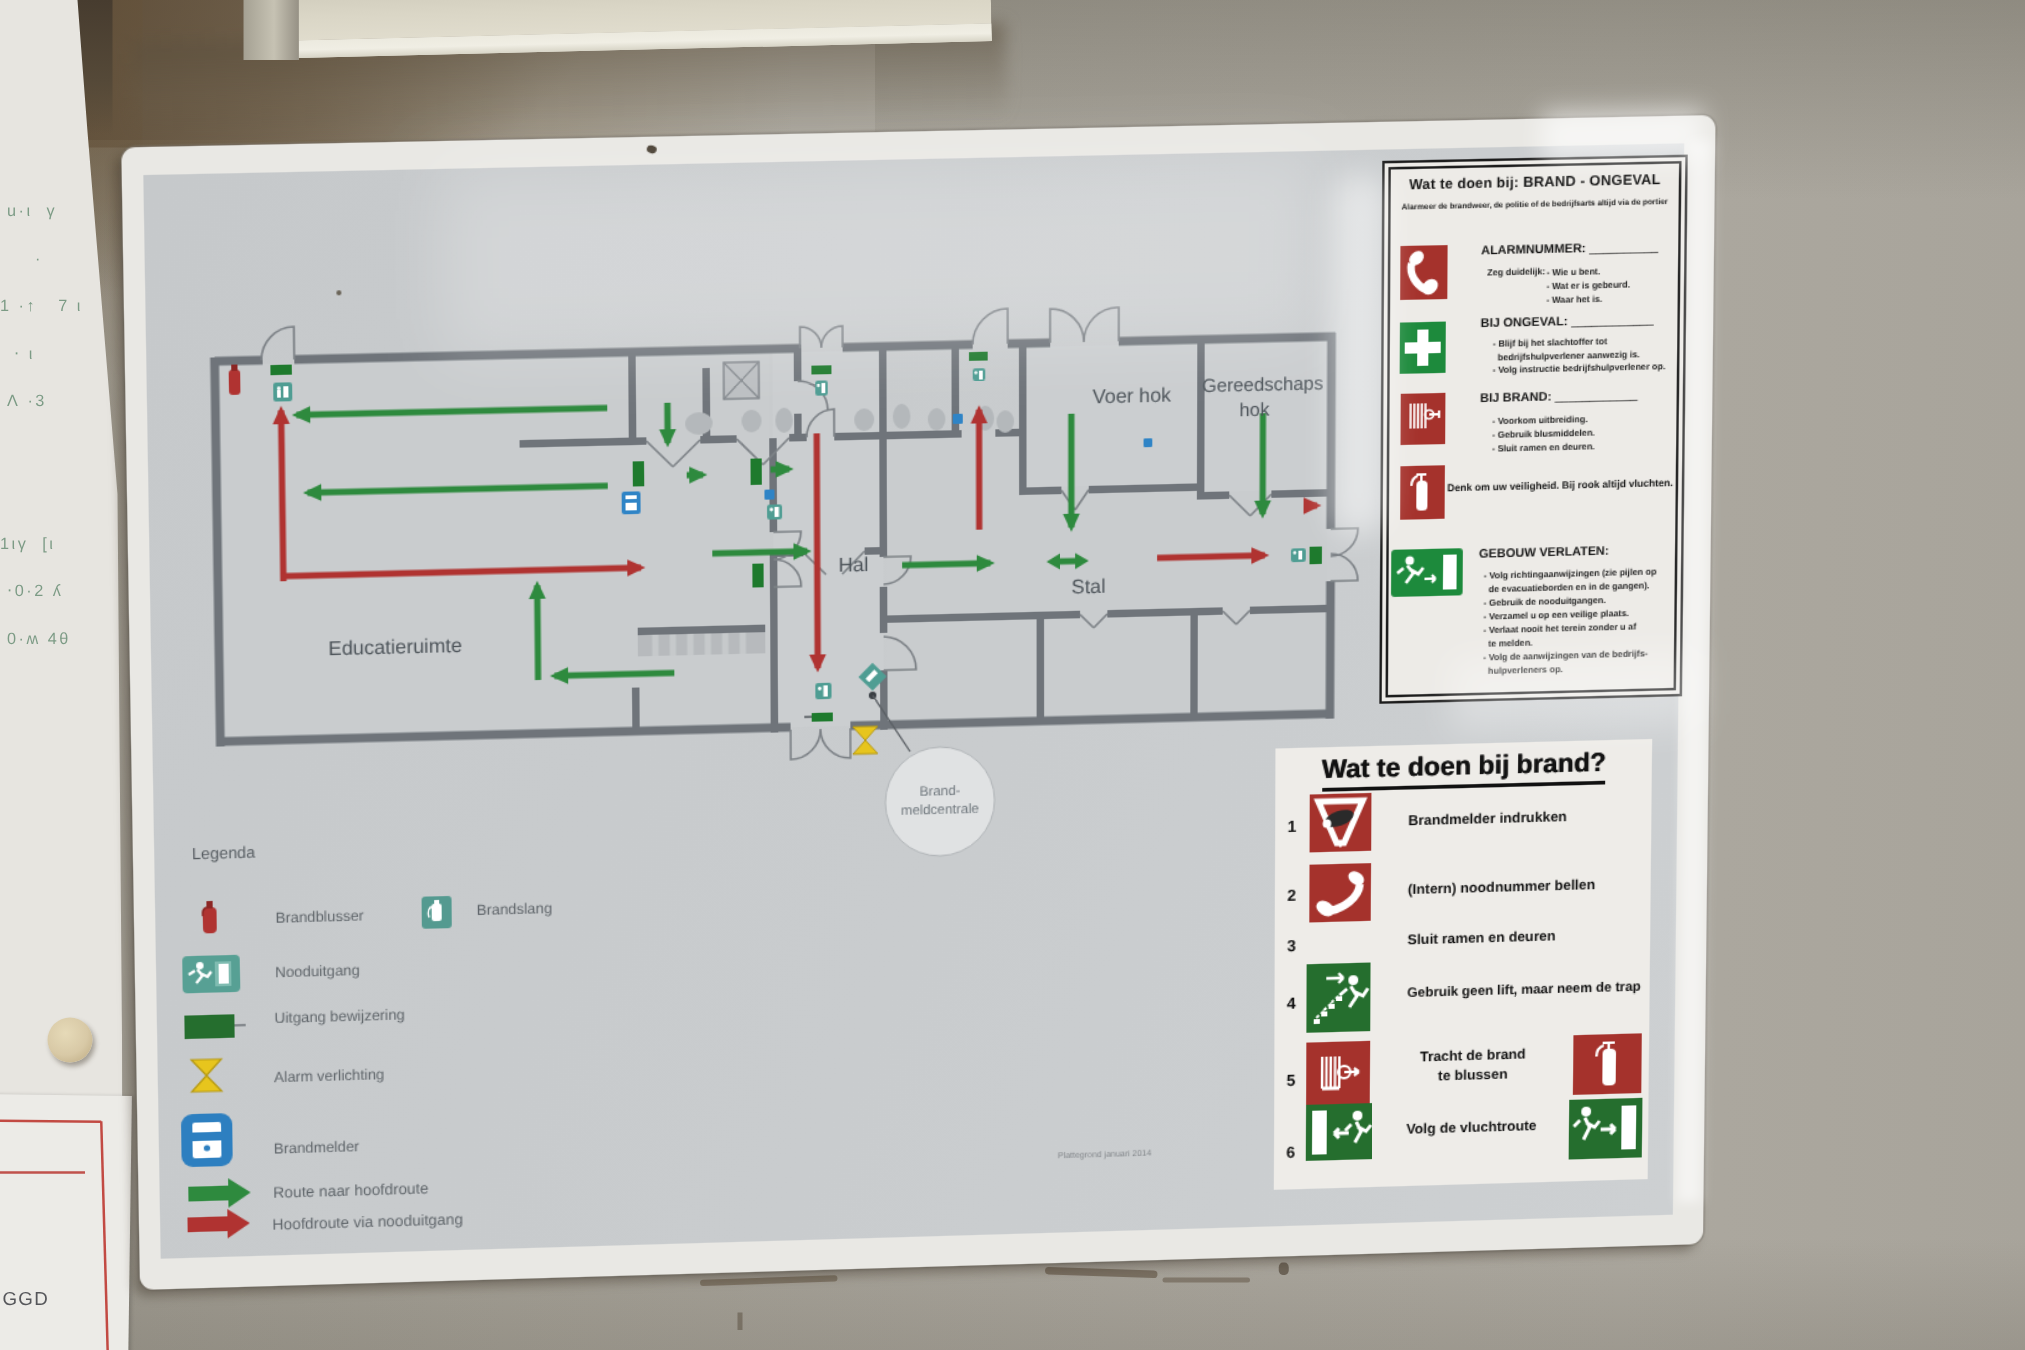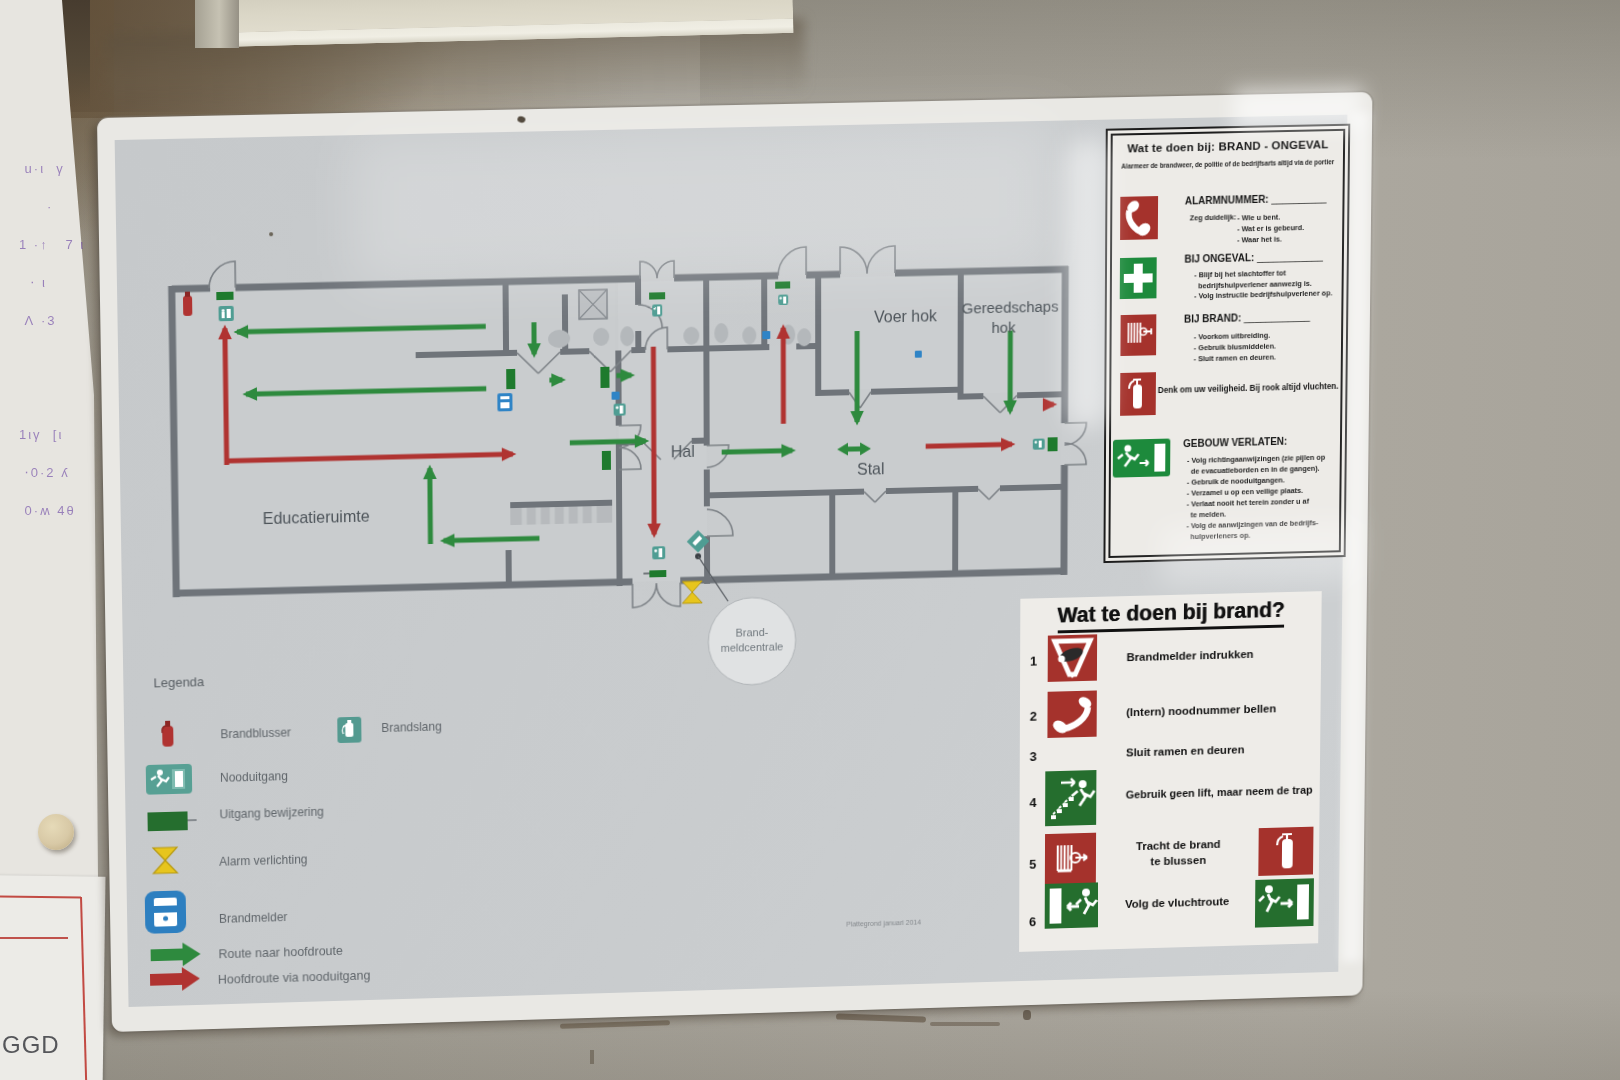--- a/index.html
+++ b/index.html
@@ -44,37 +44,37 @@
   background:linear-gradient(90deg,#a5a193 0%,#c6c2b3 55%,#969185 100%);background-color:#b5b1a3;"></div>
 
 <div class="abs" style="left:0;top:0;width:30px;height:100px;background:#e3e0da;"></div>
 
 <div class="abs" style="left:28px;top:0;width:62px;height:108px;
   background:linear-gradient(180deg,#473c2f 0%,#554938 60%,rgba(90,78,62,0) 100%);"></div>
 
 <div class="abs" style="left:0px;top:0px;width:98px;height:878px;background:#e7e5e0;
   clip-path:polygon(0 0, 62px 0, 70px 12%, 94px 45%, 98px 100%, 0 100%);"></div>
 
-<div class="abs" style="left:19px;top:150px;width:80px;height:420px;opacity:0.5;color:#4c1d95;
+<div class="abs" style="left:0;top:150px;width:80px;height:420px;opacity:0.5;color:#14532d;
   font-size:13px;line-height:38px;letter-spacing:2px;">&nbsp;u·ι&nbsp;&nbsp;γ<br>&nbsp;&nbsp;&nbsp;&nbsp;&nbsp;·&nbsp;&nbsp;<br>1&nbsp;·↑&nbsp;&nbsp;&nbsp;7&nbsp;ι<br>&nbsp;&nbsp;⋅&nbsp;ι&nbsp;&nbsp;<br>&nbsp;Λ&nbsp;·3&nbsp;<br><br>&nbsp;&nbsp;&nbsp;&nbsp;<br>1ιγ&nbsp;&nbsp;[ι&nbsp;<br>&nbsp;⋅0·2&nbsp;ʎ<br>&nbsp;0·ʍ&nbsp;4θ</div>
 
 <div class="abs" style="left:38px;top:814px;width:36px;height:36px;border-radius:50%;
   background:radial-gradient(circle at 40% 35%, #e6dab8 0%, #d8c9a6 55%, #bba87f 100%);
   box-shadow:2px 3px 4px rgba(60,50,35,0.4);"></div>
 
 <div class="abs" style="left:-8px;top:876px;width:112px;height:220px;background:#ecebe7;
   transform:rotate(0.8deg);box-shadow:2px 0 3px rgba(0,0,0,0.15);"></div>
 
 <div class="abs" style="left:0;top:896px;width:81px;height:2px;background:#c24a43;transform:rotate(0.6deg);"></div>
 
 <div class="abs" style="left:80px;top:897px;width:2px;height:184px;background:#c24a43;transform:rotate(-1.6deg);transform-origin:top;"></div>
 
 <div class="abs" style="left:0;top:937px;width:68px;height:2px;background:#c0524c;"></div>
 
-<div class="abs" style="left:2px;top:1031px;color:#55565a;font-size:24px;letter-spacing:1px;">GGD</div>
+<div class="abs" style="left:2px;top:1031px;color:#55565a;font-size:15px;letter-spacing:1px;">GGD</div>
 
 <div class="abs" style="left:560px;top:1022px;width:110px;height:5px;background:rgba(80,65,45,0.45);border-radius:3px;transform:rotate(-2deg);"></div>
 <div class="abs" style="left:836px;top:1015px;width:90px;height:6px;background:rgba(75,60,42,0.5);border-radius:3px;transform:rotate(2deg);"></div>
 <div class="abs" style="left:930px;top:1022px;width:70px;height:4px;background:rgba(75,60,42,0.4);border-radius:3px;"></div>
 <div class="abs" style="left:1023px;top:1010px;width:8px;height:10px;background:rgba(60,48,32,0.55);border-radius:40%;"></div>
 <div class="abs" style="left:590px;top:1050px;width:4px;height:14px;background:rgba(70,58,40,0.4);"></div>
 
 <div id="poster" class="abs" style="left:0;top:0;width:1270px;height:915px;
   transform:matrix3d(1.017987, -0.019530, 0, 0.000010, 0.018854, 1.021582, 0, 0.000022, 0, 0, 1, 0, 97, 118, 0, 1);
   transform-origin:0 0;background:#e9e8e4;border-radius:11px;

